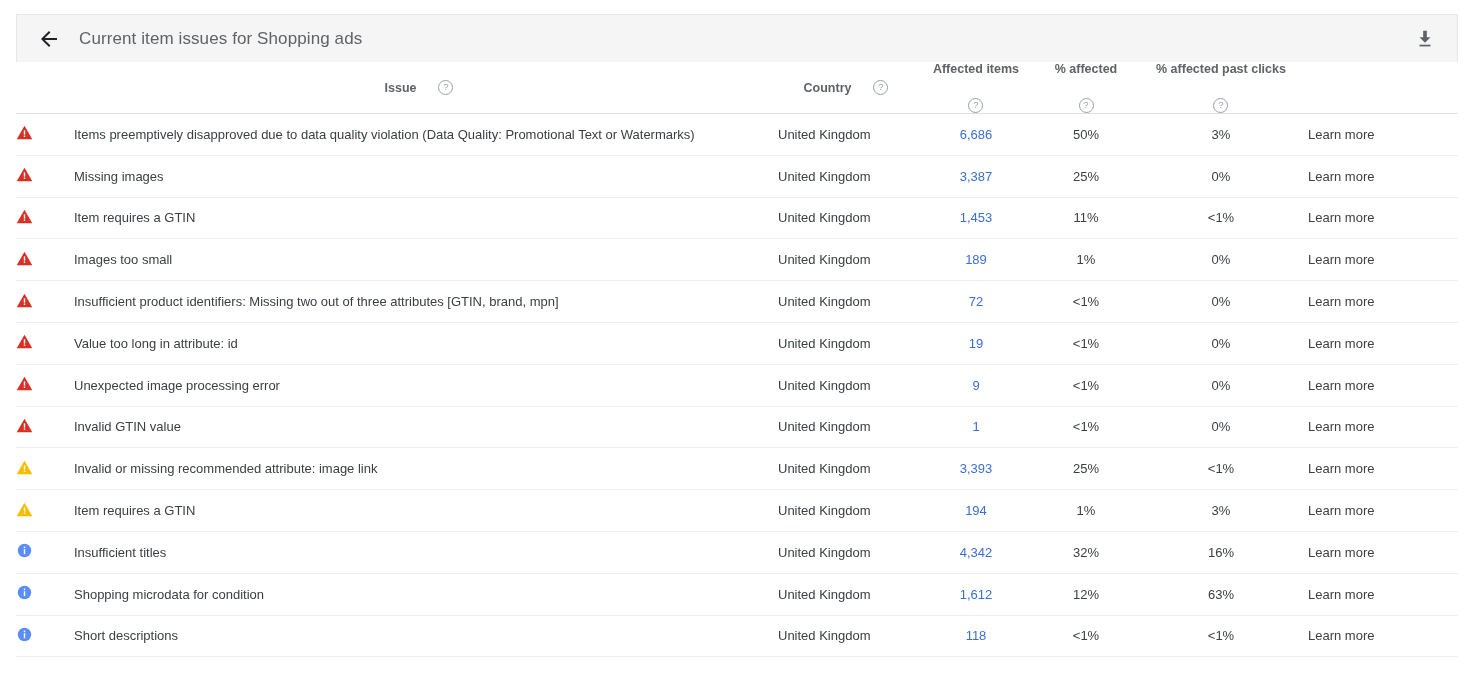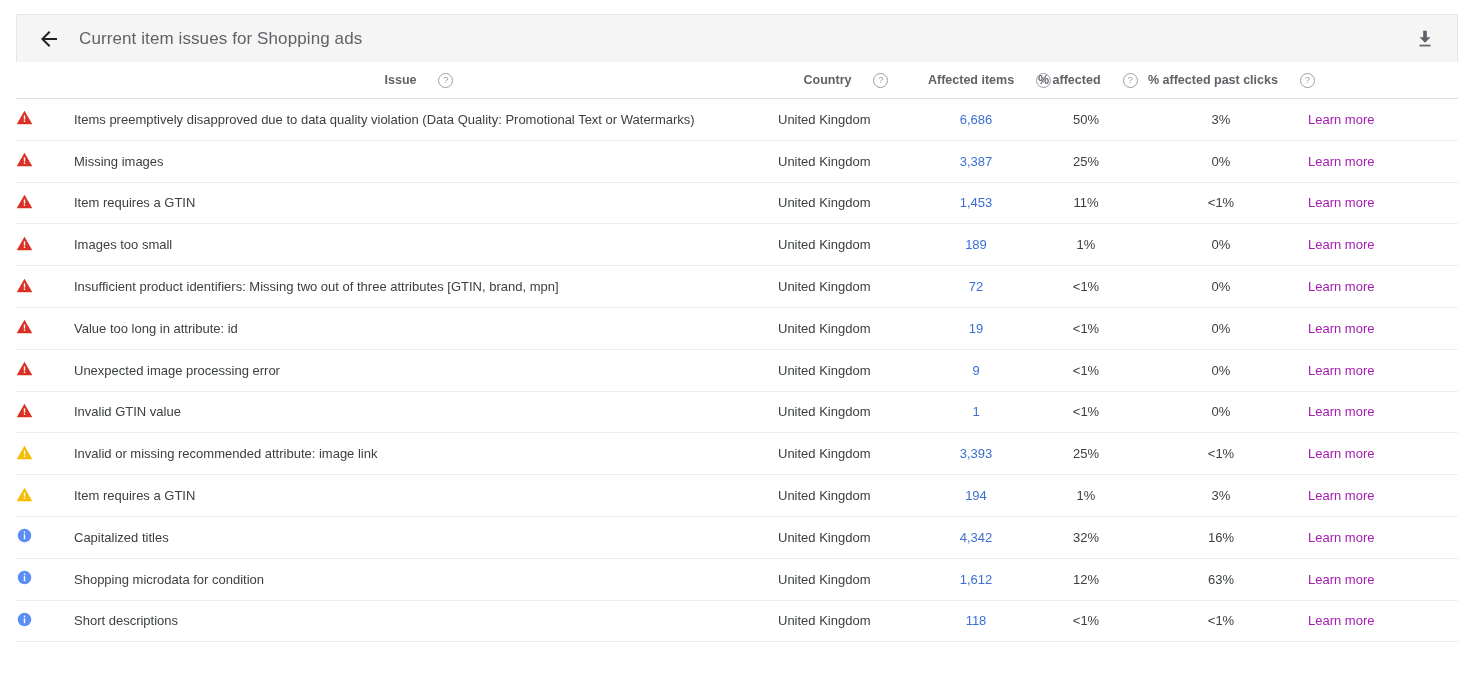--- a/index.html
+++ b/index.html
@@ -85,21 +85,21 @@
     border-bottom: 1px solid #e0e0e0;
     vertical-align: middle;
     white-space: nowrap;
   }
   th .th-inner {
     display: inline-flex;
     align-items: center;
     gap: 22px;
     font-weight: bold;
   }
-  th.num .th-inner { justify-content: flex-end; }
+  th.num .th-inner { justify-content: flex-end; flex-direction: column; }
 
   col.c-icon    { width: 58px; }
   col.c-issue   { width: 704px; }
   col.c-country { width: 150px; }
   col.c-items   { width: 110px; }
   col.c-aff     { width: 110px; }
   col.c-clicks  { width: 160px; }
   col.c-learn   { width: 150px; }
 
   .help-icon {
@@ -141,21 +141,21 @@
     padding-left: 14px;
   }
   td.num { text-align: center; }
   td.link-cell { text-align: left; padding-left: 16px; }
 
   .count-link, .learn-link {
     color: #3b6fd4;
     text-decoration: none;
     cursor: pointer;
   }
-  .learn-link { color: #a21caf; }
+  .learn-link { color: #404040; }
 
   
   .sev { display: inline-block; width: 17px; height: 17px; position: relative; }
   .sev svg { display: block; }
 
   thead th.first { padding-left: 0; }
   thead th.issue-h { padding-left: 0; }
 </style>
 </head>
 <body>
@@ -354,21 +354,21 @@
             <td class="num">1%</td>
             <td class="num">3%</td>
             <td class="link-cell"><a class="learn-link">Learn more</a></td>
           </tr>
           <tr>
             <td class="icon-cell"><span class="sev"><svg width="17" height="17" viewBox="0 0 24 24" aria-hidden="true">
                   <circle cx="12" cy="12" r="9.5" fill="#5b8df6"></circle>
                   <rect x="11" y="10.2" width="2" height="7" fill="#ffffff"></rect>
                   <rect x="11" y="6.4" width="2" height="2.3" fill="#ffffff"></rect>
                 </svg></span></td>
-            <td>Capitalized titles</td>
+            <td>Insufficient titles</td>
             <td>United Kingdom</td>
             <td class="num"><a class="count-link">4,342</a></td>
             <td class="num">32%</td>
             <td class="num">16%</td>
             <td class="link-cell"><a class="learn-link">Learn more</a></td>
           </tr>
           <tr>
             <td class="icon-cell"><span class="sev"><svg width="17" height="17" viewBox="0 0 24 24" aria-hidden="true">
                   <circle cx="12" cy="12" r="9.5" fill="#5b8df6"></circle>
                   <rect x="11" y="10.2" width="2" height="7" fill="#ffffff"></rect>

